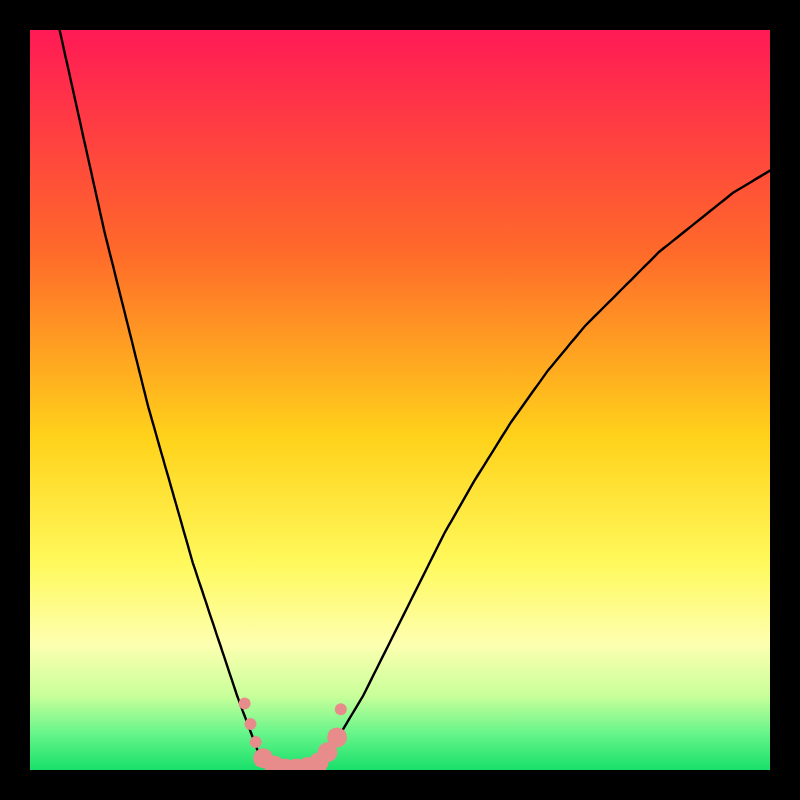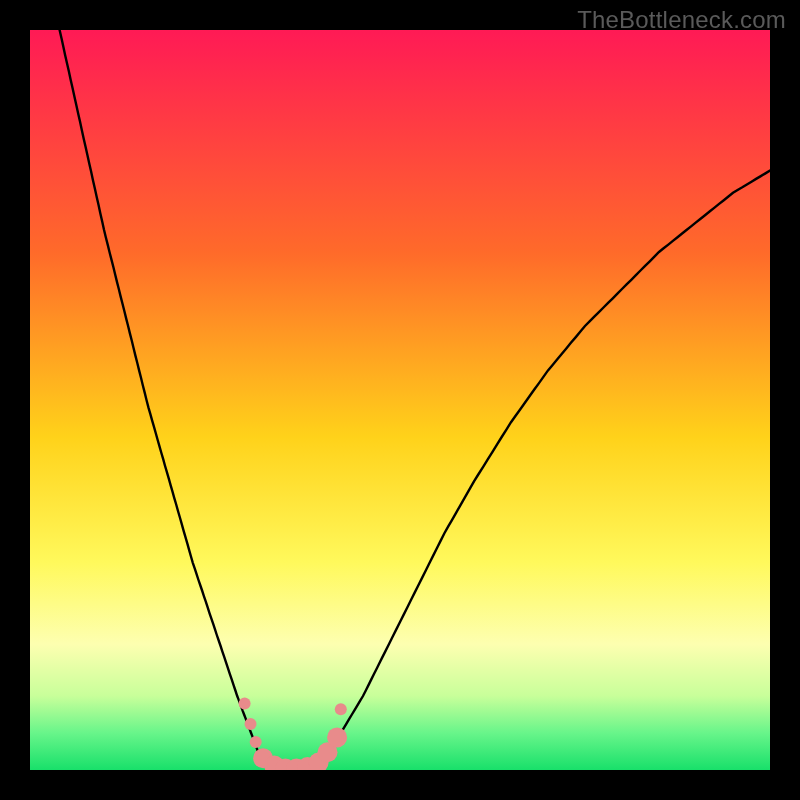--- a/index.html
+++ b/index.html
@@ -27,21 +27,20 @@
     top: 30px;
     width: 740px;
     height: 740px;
   }
   .plot svg { display: block; }
 </style>
 </head>
 <body>
 
 <div class="frame">
-  <div class="watermark">TheBottleneck.com</div>
   <div class="plot">
     <svg id="svg" width="740" height="740" viewBox="0 0 740 740">
       <defs>
         <linearGradient id="bg" x1="0" y1="0" x2="0" y2="1">
             <stop offset="0%" stop-color="#ff1a55"></stop>
             <stop offset="30%" stop-color="#ff6a2a"></stop>
             <stop offset="55%" stop-color="#ffd21a"></stop>
             <stop offset="72%" stop-color="#fff95c"></stop>
             <stop offset="83%" stop-color="#fdffb0"></stop>
             <stop offset="90%" stop-color="#c8ff9a"></stop>

